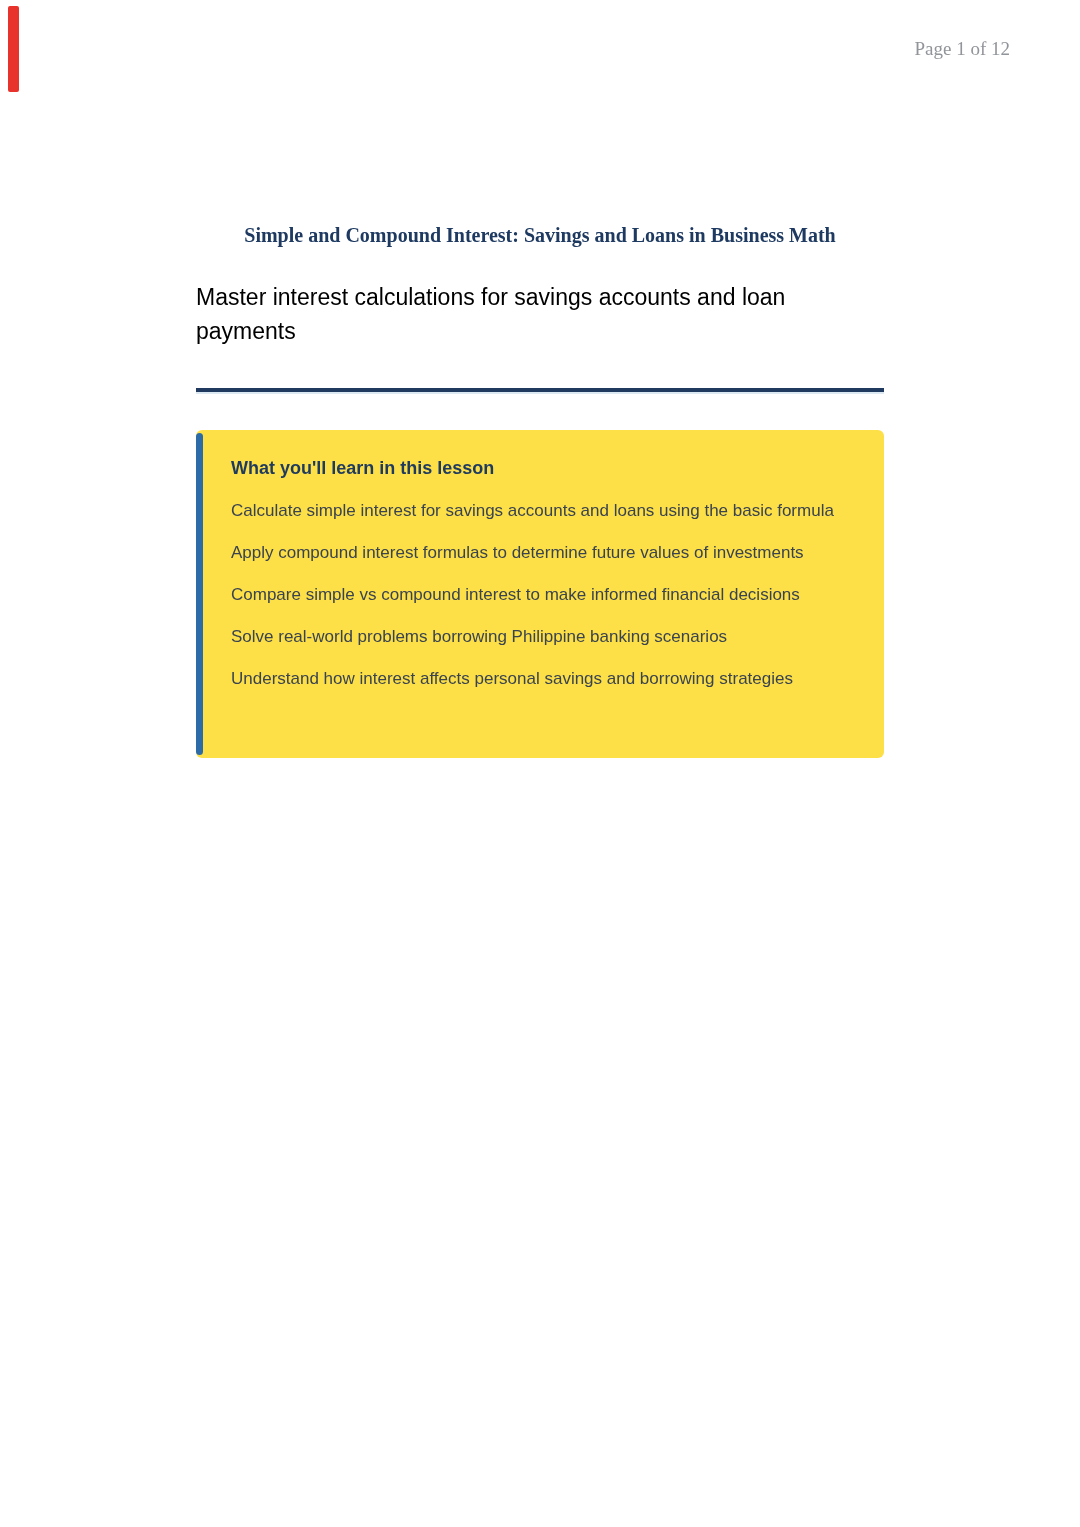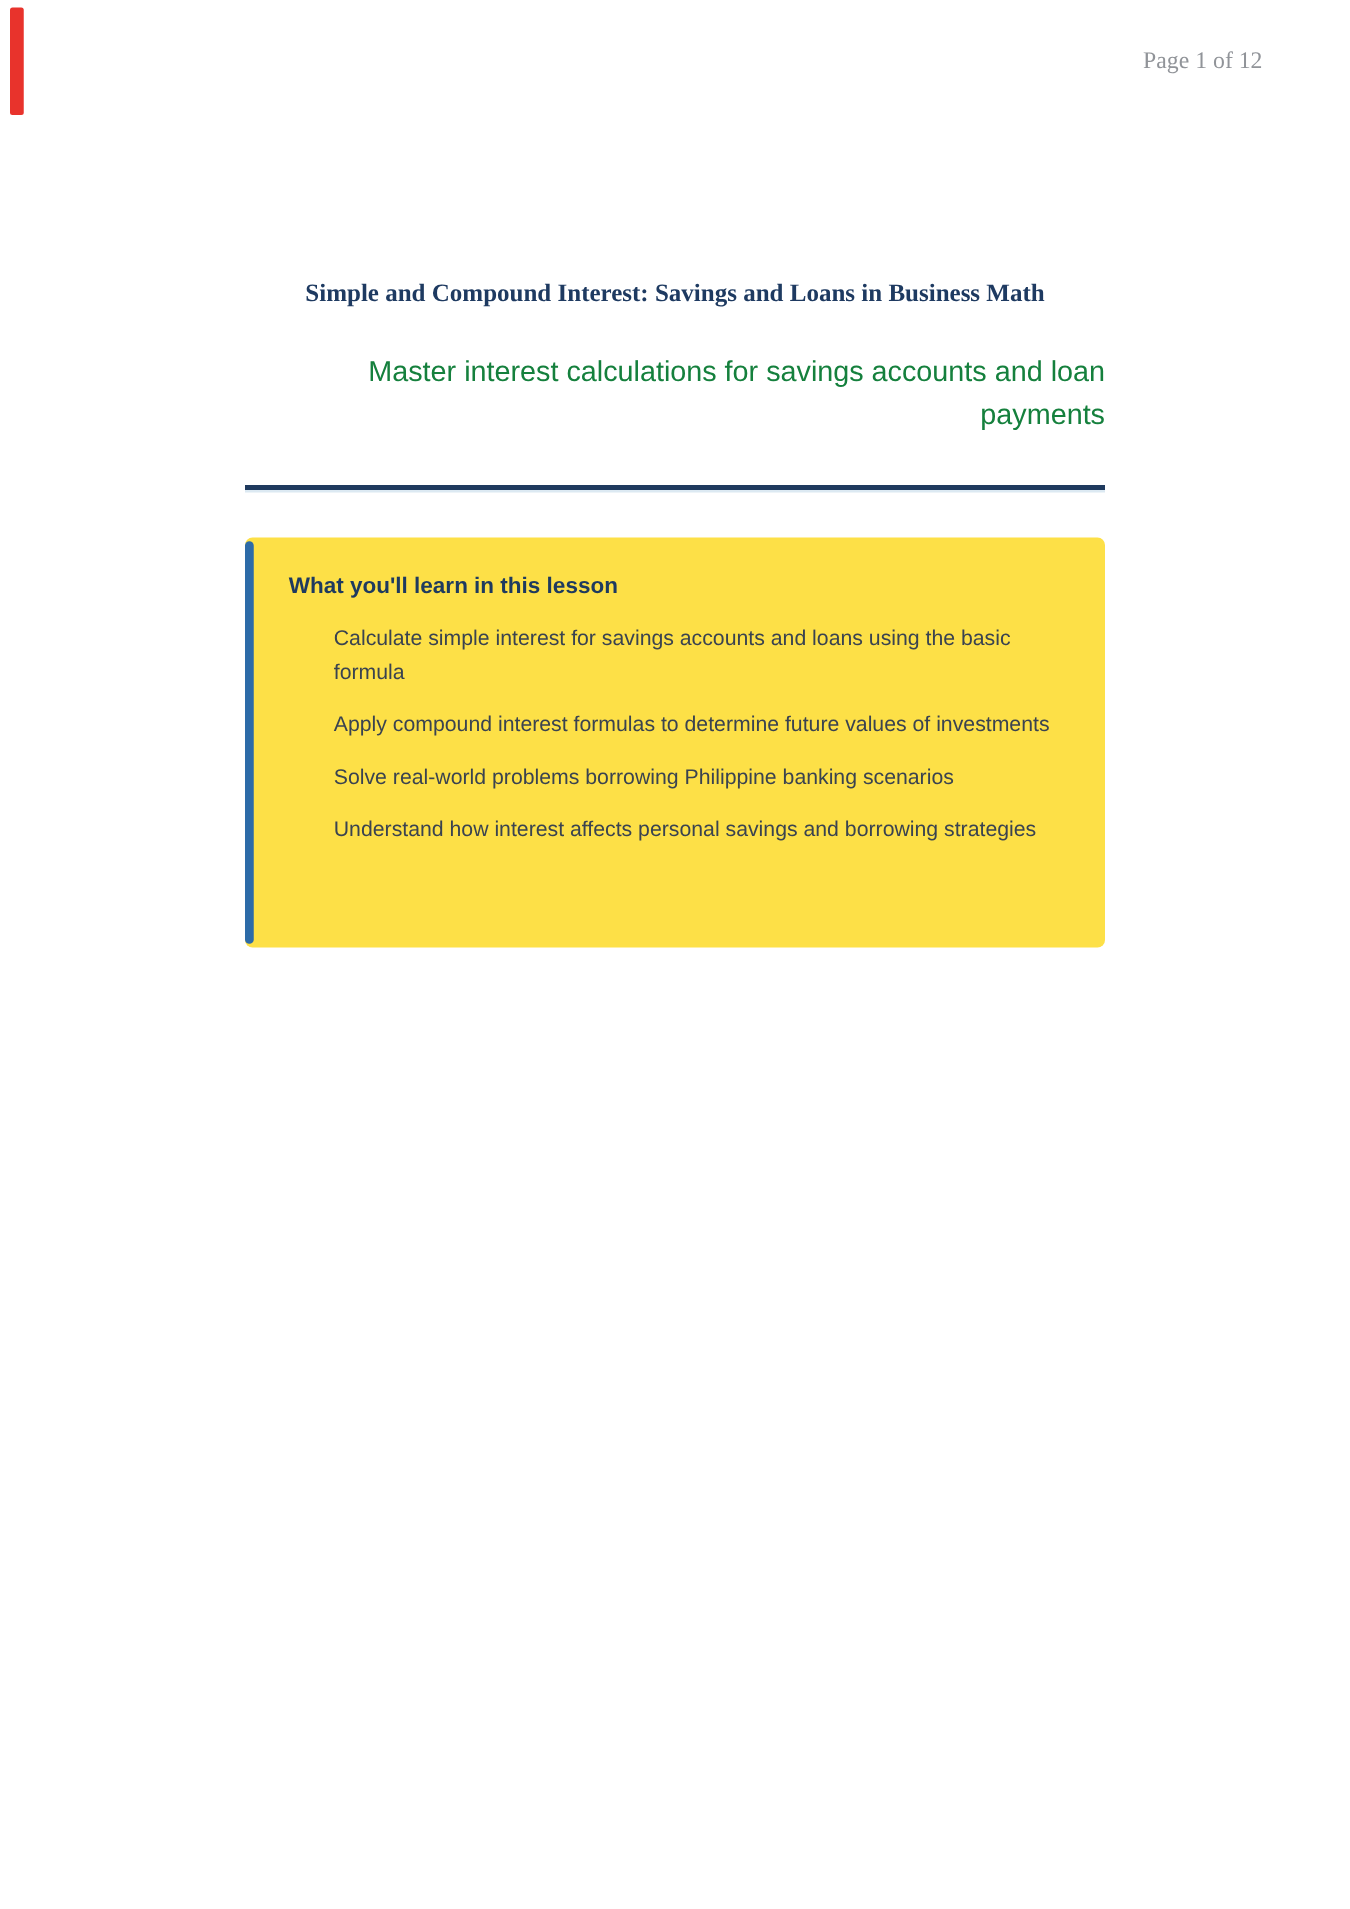--- a/index.html
+++ b/index.html
@@ -41,24 +41,24 @@
     font-size: 20px;
     font-weight: bold;
     color: #1e3a61;
     font-family: Liberation Serif, serif;
   }
   .doc-subtitle {
     position: absolute;
     top: 280px;
     left: 196px;
     width: 688px;
-    text-align: right;
+    text-align: left;
     font-size: 23px;
     line-height: 34px;
-    color: #15803d;
+    color: #000000;
   }
   .divider {
     position: absolute;
     top: 388px;
     left: 196px;
     width: 688px;
     height: 4px;
     background: #1f3a5e;
     box-shadow: 0 2px 0 #dce9f2;
   }
@@ -91,21 +91,20 @@
   .learn-list {
     list-style: none;
     margin: 0;
     padding: 0;
   }
   .learn-list li {
     font-size: 17px;
     line-height: 27px;
     color: #3a4350;
     margin-bottom: 15px;
-    margin-left: 36px;
   }
   .footer-brand {
     position: absolute;
     top: 1463px;
     left: 0;
     width: 100%;
     text-align: center;
     font-size: 24px;
     color: #0c4a6e;
   }
@@ -124,20 +123,21 @@
   <div class="doc-subtitle">Master interest calculations for savings accounts and loan payments</div>
 
   <div class="divider"></div>
 
   <div class="learn-box">
     <div class="accent-bar"></div>
     <div class="learn-heading">What you'll learn in this lesson</div>
     <ul class="learn-list">
       <li>Calculate simple interest for savings accounts and loans using the basic formula</li>
       <li>Apply compound interest formulas to determine future values of investments</li>
+      <li>Compare simple vs compound interest to make informed financial decisions</li>
       <li>Solve real-world problems borrowing Philippine banking scenarios</li>
       <li>Understand how interest affects personal savings and borrowing strategies</li>
     </ul>
   </div>
 
   <div class="footer-brand">Knowunity</div>
 
 </div>
 
 </body></html>

